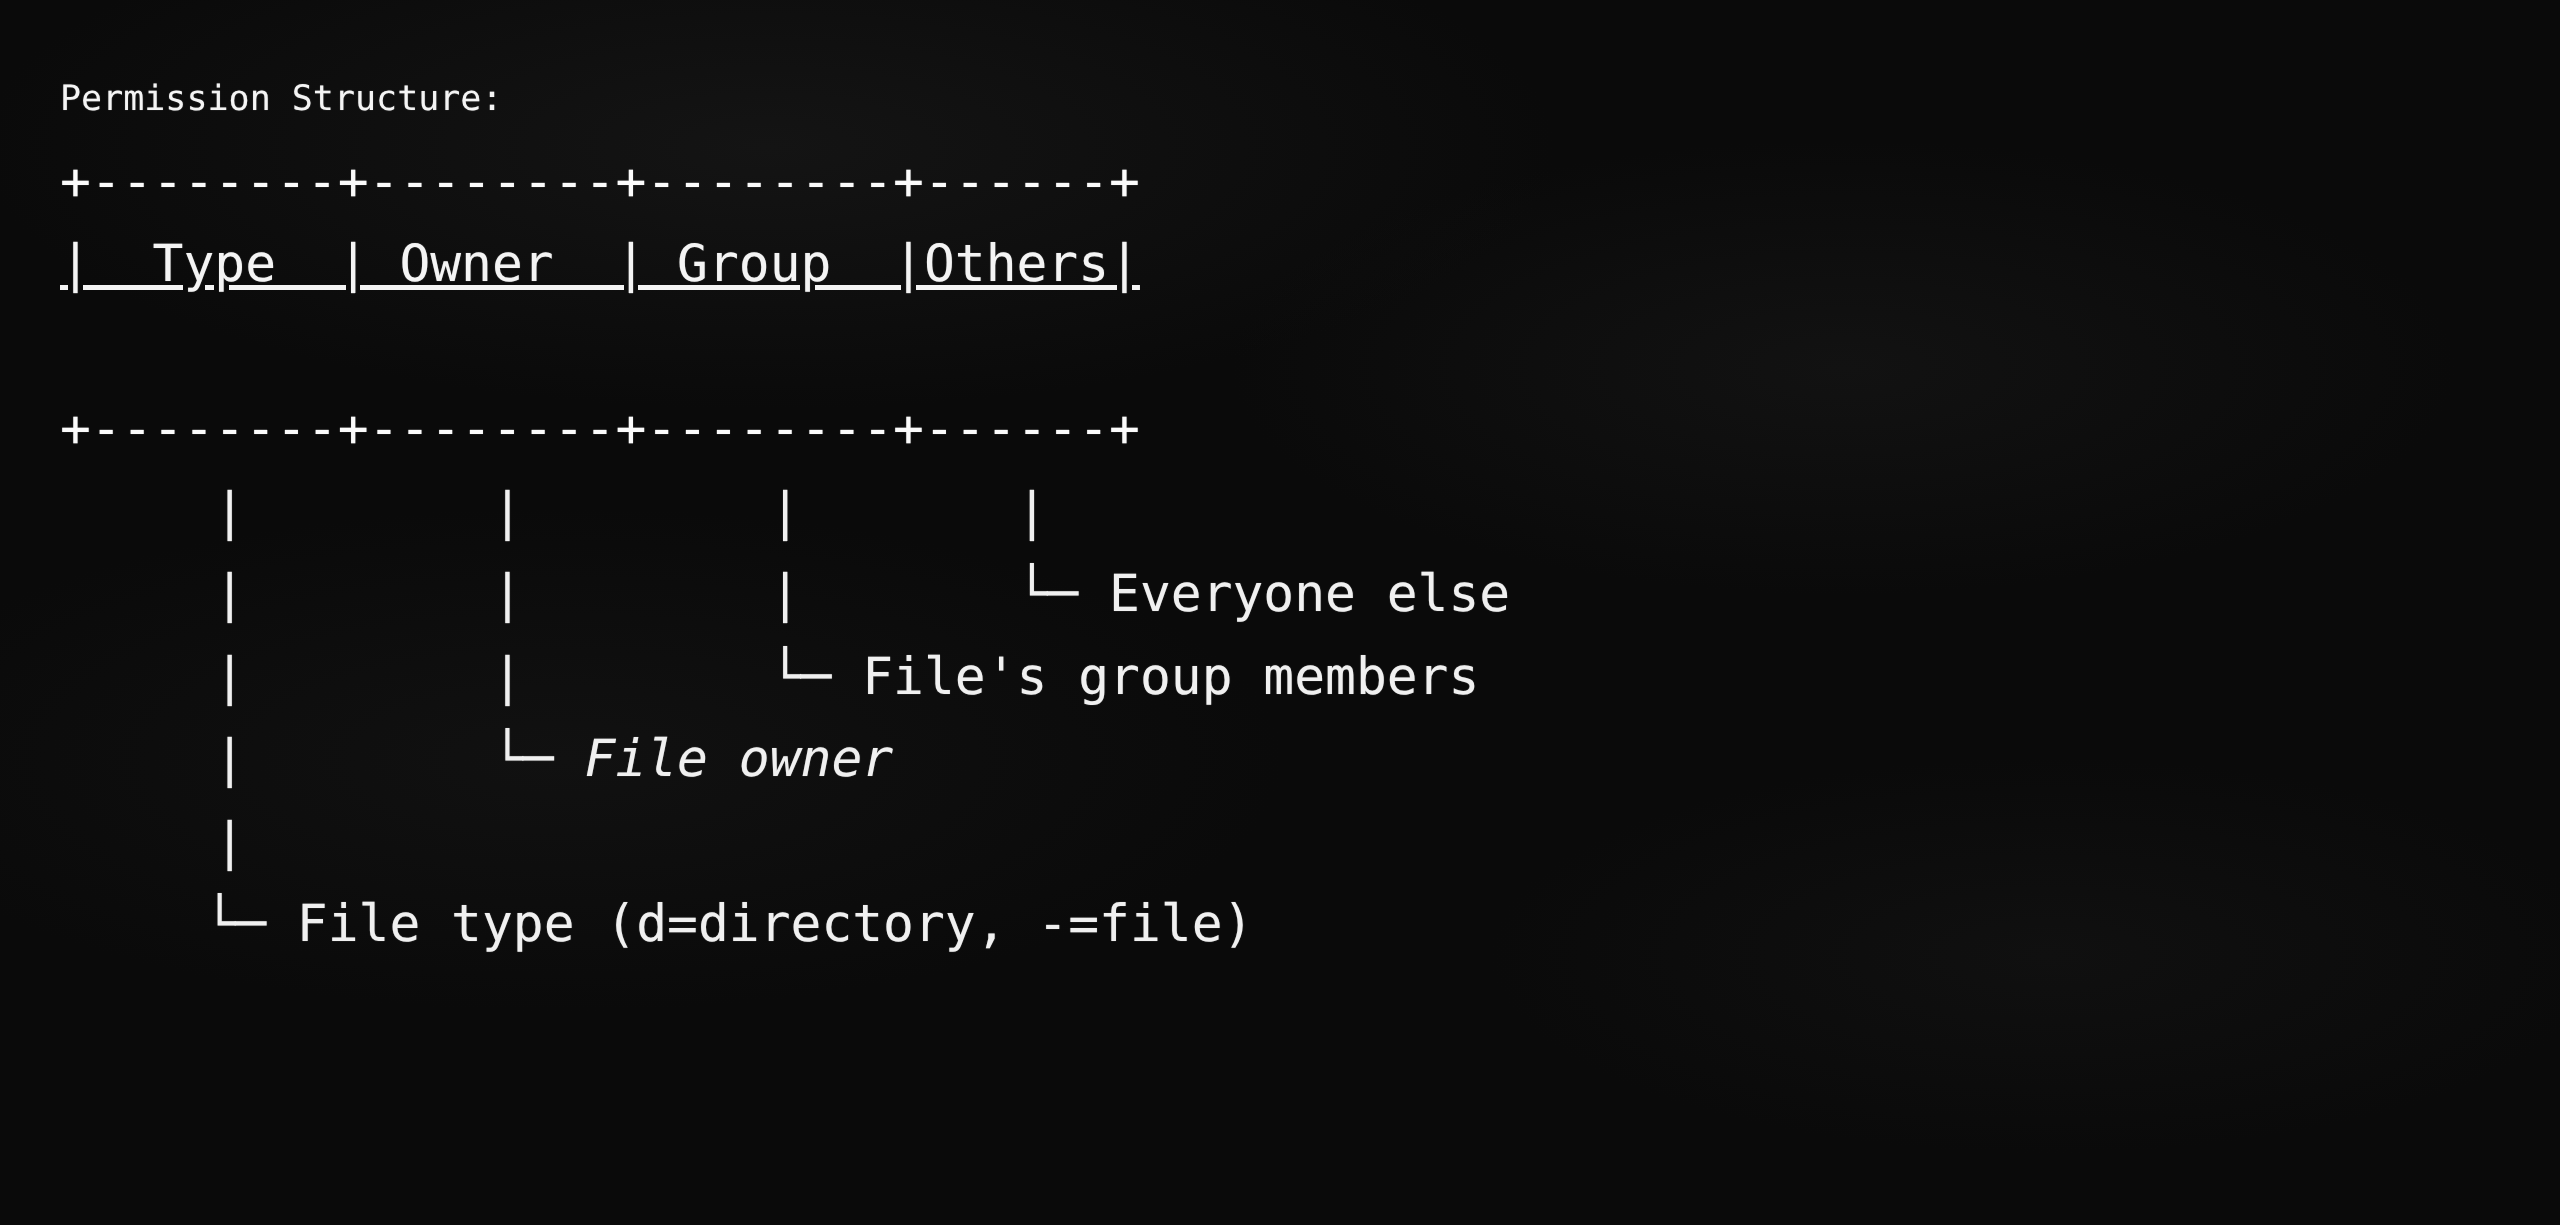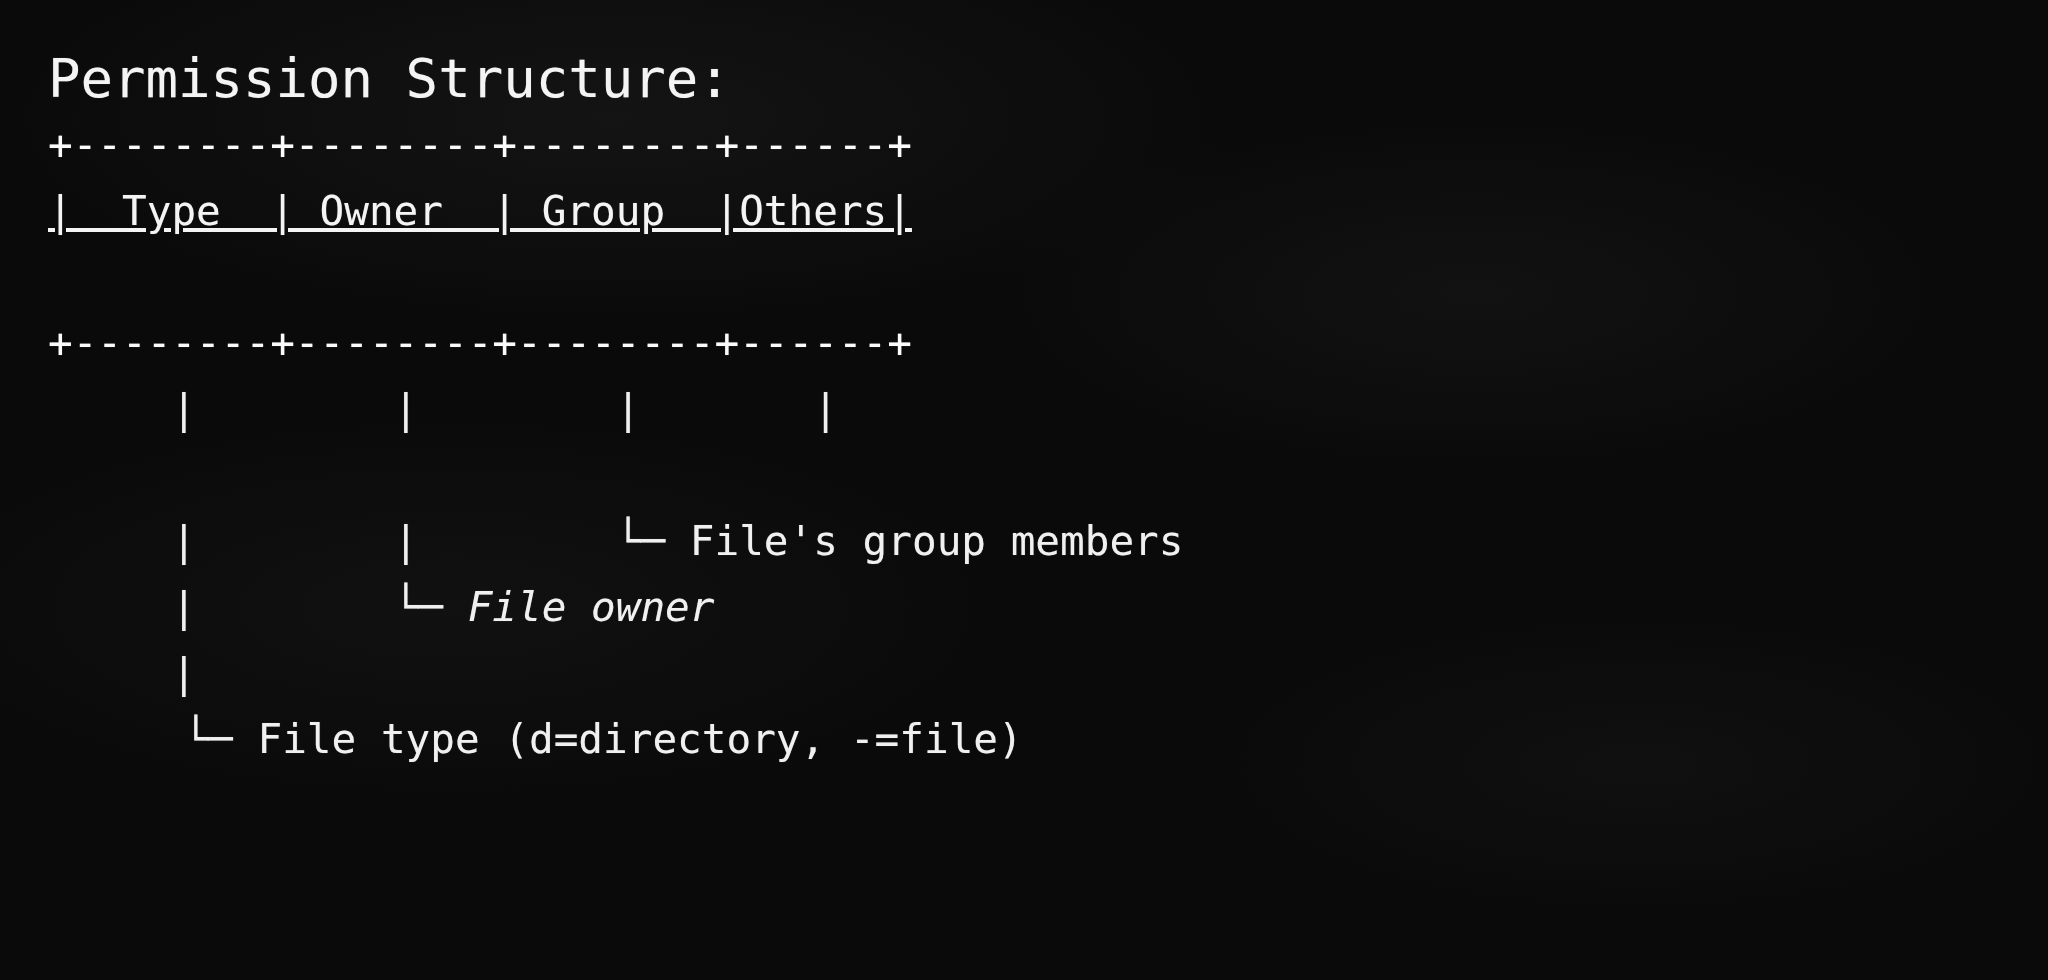--- a/index.html
+++ b/index.html
@@ -38,21 +38,21 @@
     top: 0;
     white-space: pre;
     font-size: 41px;
     line-height: 66px;
     letter-spacing: 0px;
     color: #f4f4f4;
     text-shadow: 0 0 1px rgba(255,255,255,0.35);
   }
 
   .row.title {
-    font-size: 54px;
+    font-size: 28px;
   }
 
   
   .row.rule {
     color: #fbfbfb;
   }
   .row.label {
     color: #f0f0f0;
   }
 </style>
@@ -65,22 +65,23 @@
 
   <div class="row rule" style="left:48px; top:112px;">+--------+--------+--------+------+</div>
 
   <div class="row" style="left:48px; top:178px;text-decoration:underline;">|  Type  | Owner  | Group  |Others|</div>
 
 
   <div class="row rule" style="left:48px; top:310px;">+--------+--------+--------+------+</div>
 
   <div class="row label" style="left:48px; top:376px;">     |        |        |       |</div>
 
+  <div class="row label" style="left:48px; top:442px;">     |        |        |       └─ Everyone else</div>
 
   <div class="row label" style="left:48px; top:508px;">     |        |        └─ File's group members</div>
 
   <div class="row label" style="left:48px; top:574px;font-style:italic;">     |        └─ File owner</div>
 
   <div class="row label" style="left:48px; top:640px;">     |</div>
 
-  <div class="row label" style="left:60px; top:706px;text-align:center;">     └─ File type (d=directory, -=file)</div>
+  <div class="row label" style="left:40px; top:706px;text-align:center;">     └─ File type (d=directory, -=file)</div>
 
 </div>
 
 </body></html>

